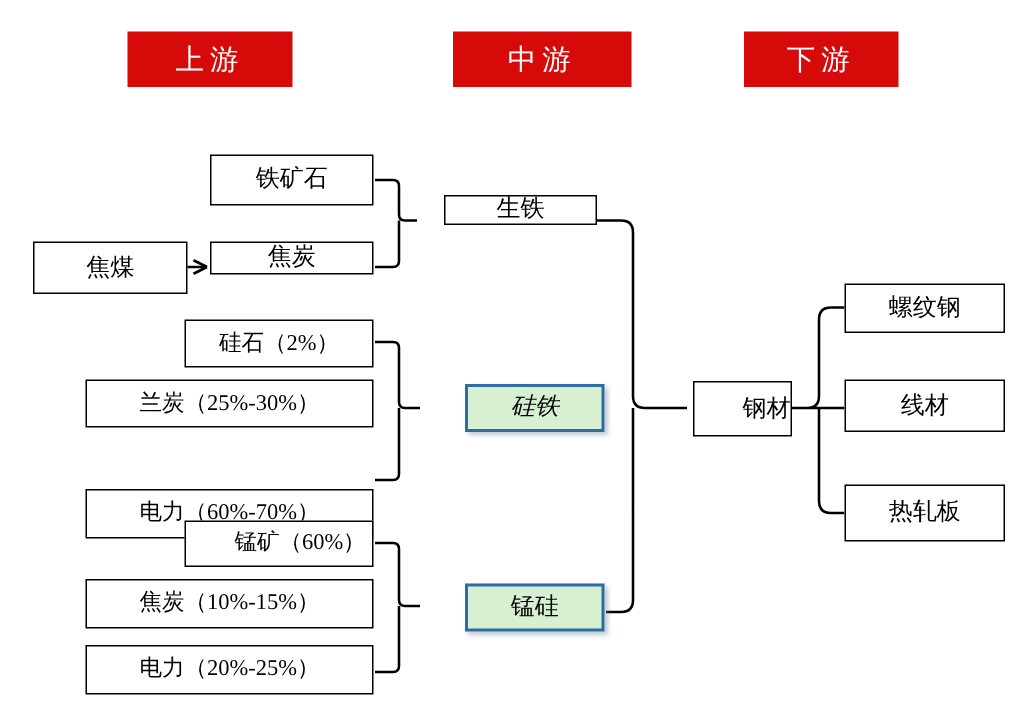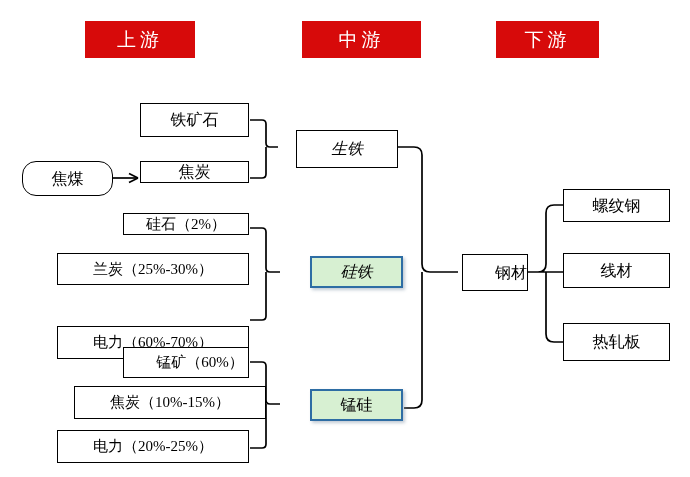--- a/index.html
+++ b/index.html
@@ -75,32 +75,32 @@
     <path d="M398 147 L414 147 Q422 147 422 155 L422 264 Q422 272 430 272 L458 272 M422 272 Q422 272 422 280 L422 400 Q422 408 414 408 L404 408"></path>
 
     <path d="M528 272 L538 272 M538 272 Q546 272 546 264 L546 213 Q546 205 554 205 L563 205 M546 272 Q546 272 546 280 L546 334 Q546 342 554 342 L563 342 M538 272 L563 272"></path>
   </svg>
 
   <div class="hdr" style="left:85px; top:21px; width:110px; height:37px;">上游</div>
   <div class="hdr" style="left:302px; top:21px; width:119px; height:37px;">中游</div>
   <div class="hdr" style="left:496px; top:21px; width:103px; height:37px;">下游</div>
 
   <div class="box" style="left:140px; top:103px; width:109px; height:34px;">铁矿石</div>
-  <div class="box" style="left:22px; top:161px; width:91px; height:35px;border-radius:14px;">焦煤</div>
+  <div class="box" style="left:22px; top:161px; width:103px; height:35px;">焦煤</div>
   <div class="box" style="left:140px; top:161px; width:109px; height:22px;">焦炭</div>
 
-  <div class="box small" style="left:123px; top:213px; width:126px; height:22px;">硅石（2%）</div>
+  <div class="box small" style="left:123px; top:213px; width:126px; height:32px;">硅石（2%）</div>
   <div class="box small" style="left:57px; top:253px; width:192px; height:32px;">兰炭（25%-30%）</div>
   <div class="box small" style="left:57px; top:302px; width:192px; height:33px;margin-top:24px;">电力（60%-70%）</div>
 
   <div class="box small" style="left:123px; top:347px; width:126px; height:31px;padding-left:28px;">锰矿（60%）</div>
-  <div class="box small" style="left:57px; top:386px; width:192px; height:33px;margin-left:17px;">焦炭（10%-15%）</div>
+  <div class="box small" style="left:57px; top:386px; width:192px; height:33px;">焦炭（10%-15%）</div>
   <div class="box small" style="left:57px; top:430px; width:192px; height:33px;">电力（20%-25%）</div>
 
-  <div class="box" style="left:296px; top:130px; width:102px; height:38px;font-style:italic;">生铁</div>
+  <div class="box" style="left:296px; top:130px; width:102px; height:20px;">生铁</div>
   <div class="box green" style="left:310px; top:256px; width:93px; height:32px;font-style:italic;">硅铁</div>
   <div class="box green" style="left:310px; top:389px; width:93px; height:32px;">锰硅</div>
 
   <div class="box" style="left:462px; top:254px; width:66px; height:37px;padding-left:32px;">钢材</div>
 
   <div class="box" style="left:563px; top:189px; width:107px; height:33px;">螺纹钢</div>
   <div class="box" style="left:563px; top:253px; width:107px; height:35px;">线材</div>
   <div class="box" style="left:563px; top:323px; width:107px; height:38px;">热轧板</div>
 
 </div>

